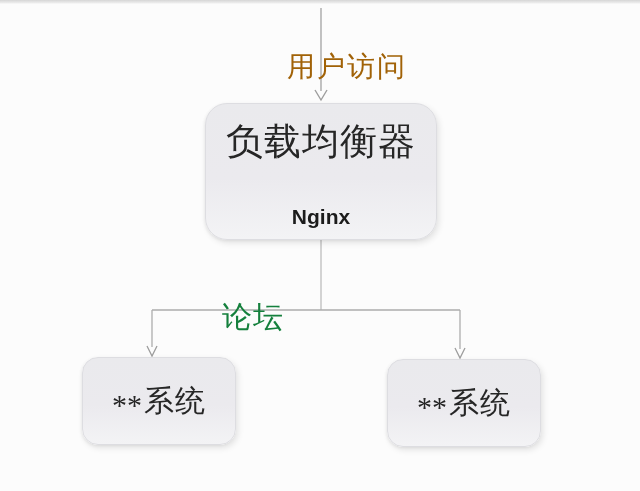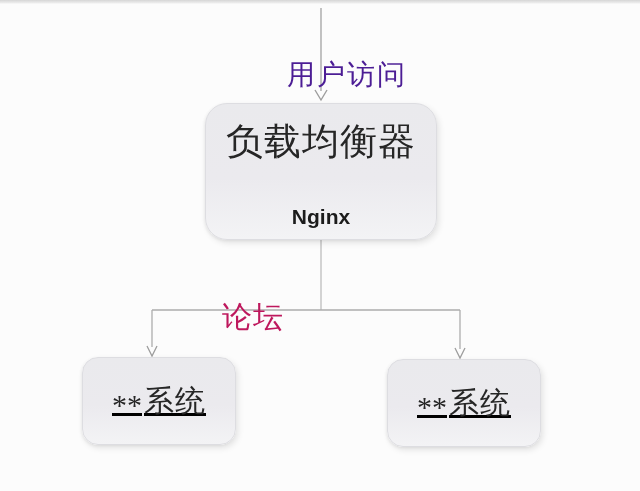--- a/index.html
+++ b/index.html
@@ -26,24 +26,24 @@
     left: 0; top: 0;
     width: 640px; height: 491px;
   }
   .diagram-label {
     position: absolute;
     color: #2a2a2a;
     white-space: nowrap;
   }
   .user-access-label {
     left: 287px;
-    top: 56px;
+    top: 48px;
     font-size: 28px;
     letter-spacing: 2px;
-    color: #4c1d95;
+    color: #a16207;
   }
   .node {
     position: absolute;
     background: linear-gradient(180deg, #eaeaed 0%, #ebeaee 55%, #f3f3f5 100%);
     border: 1px solid #dddde1;
     box-shadow: 2px 3px 6px rgba(0,0,0,0.10), -1px 1px 3px rgba(0,0,0,0.05);
     display: flex;
     flex-direction: column;
     align-items: center;
     justify-content: center;
@@ -65,38 +65,37 @@
   }
   .lb-subtitle {
     font-family: "Liberation Sans", "DejaVu Sans", sans-serif;
     font-weight: bold;
     font-size: 21px;
     color: #1c1c1c;
     margin-top: 14px;
   }
   .branch-label {
     position: absolute;
-    color: #be185d;
+    color: #15803d;
     font-size: 30px;
     letter-spacing: 1px;
     white-space: nowrap;
   }
   .branch-label-left {
     left: 222px;
     top: 297px;
   }
   .branch-label-right {
     left: 379px;
     top: 298px;
   }
   .system-node {
     width: 152px;
     height: 86px;
     border-radius: 16px;
-    text-decoration: underline;
   }
   .system-node-left {
     left: 82px;
     top: 357px;
   }
   .system-node-right {
     left: 387px;
     top: 359px;
   }
   .system-label {

